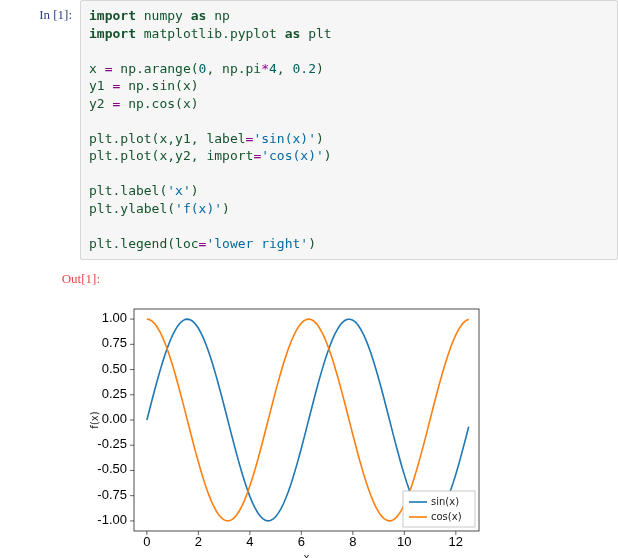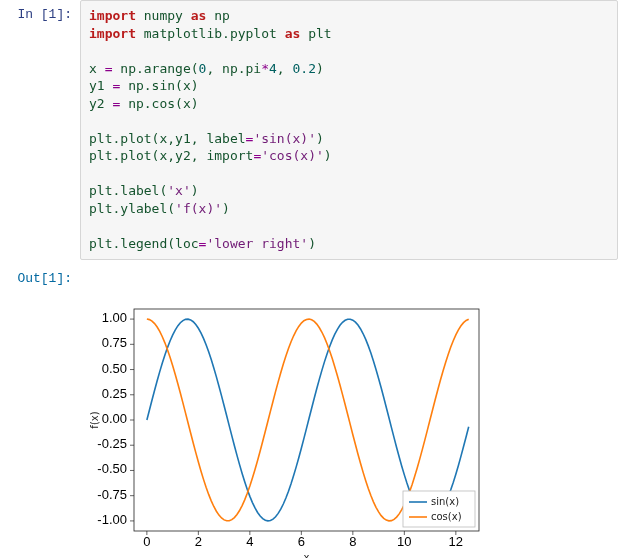--- a/index.html
+++ b/index.html
@@ -13,44 +13,44 @@
   }
   .cell {
     display: flex;
     align-items: flex-start;
   }
   .prompt {
     width: 80px;
     flex: 0 0 80px;
     text-align: right;
     padding: 6px 8px 6px 0;
-    font-family: Liberation Mono, monospace;
+    font-family: Liberation Serif, serif;
     font-size: 13px;
     line-height: 1.35;
   }
   .prompt-in { color: #2c3e82; }
-  .prompt-out { color: #0369a1; }
+  .prompt-out { color: #ef4444; margin-left: 28px; }
   .code-area {
     flex: 1;
     background: #f6f6f6;
     border: 1px solid #d6d6d6;
     border-radius: 2px;
     padding: 6px 8px;
     font-family: Menlo, Consolas, "DejaVu Sans Mono", monospace;
     font-size: 13px;
     line-height: 1.35;
     white-space: pre;
     color: #222;
     overflow: hidden;
   }
-  .kw { color: #b91c1c; font-weight: bold; }
+  .kw { color: #14532d; font-weight: bold; }
   .nm { color: #14532d; }
   .op { color: #8b008b; }
   .num { color: #006060; }
-  .str { color: #701a75; }
+  .str { color: #0369a1; }
   .output-text {
     flex: 1;
     padding: 6px 8px;
     font-family: Menlo, Consolas, "DejaVu Sans Mono", monospace;
     font-size: 13px;
     color: #222;
   }
   .chart-wrap {
     flex: 1;
     padding: 6px 8px 6px 4px;

